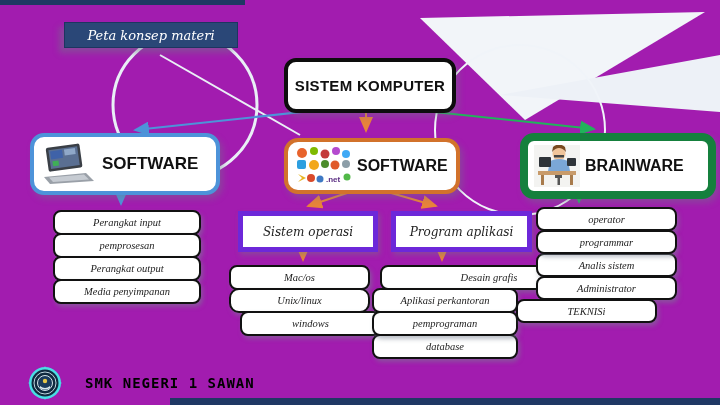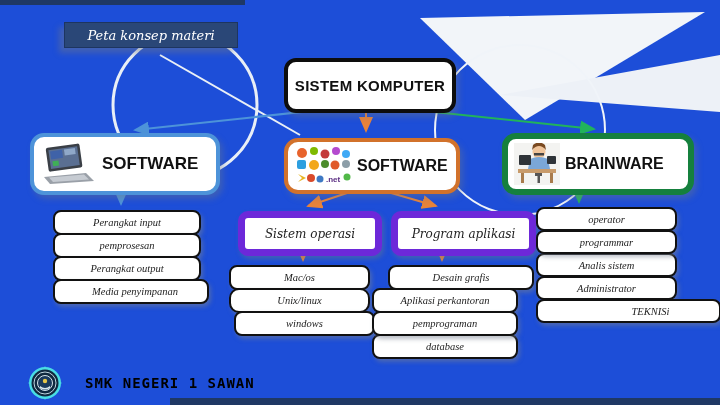--- a/index.html
+++ b/index.html
@@ -1,16 +1,16 @@
 <!DOCTYPE html>
 <html><head>
 <meta charset="utf-8">
 <style>
   html,body{margin:0;padding:0;background:#ffffff;}
-  .slide{position:relative;width:720px;height:405px;background:#1d4ed8;overflow:hidden;
+  .slide{position:relative;width:720px;height:405px;background:#a21caf;overflow:hidden;
          font-family:"Liberation Sans",sans-serif;}
   .abs{position:absolute;}
 
   
   .strip-top{left:0;top:0;width:245px;height:5px;background:#1F3864;}
   .strip-bottom{left:170px;top:398px;width:550px;height:7px;background:#1F3864;}
   .watermark{left:0;top:0;width:720px;height:405px;pointer-events:none;}
 
   
   .banner{left:64px;top:22px;width:172px;height:24px;background:#2A4777;border:1px solid #1D3560;
@@ -25,26 +25,26 @@
   .root span{font-size:15px;font-weight:800;color:#111;letter-spacing:.3px;}
 
   
   .branch{background:#fff;border-radius:14px;display:flex;align-items:center;
           box-shadow:3px 4px 6px rgba(110,120,135,.4);}
   .branch .label{font-weight:800;color:#111;}
   .hw{left:30px;top:133px;width:182px;height:54px;border:4px solid #4D93D9;}
   .hw .label{font-size:17px;margin-left:4px;}
   .sw{left:284px;top:138px;width:168px;height:48px;border:4px solid #D2722B;}
   .sw .label{font-size:16px;margin-left:3px;}
-  .bw{left:502px;top:133px;width:180px;height:50px;border:6px solid #15803d;}
+  .bw{left:520px;top:133px;width:180px;height:50px;border:8px solid #15803d;}
   .bw .label{font-size:16px;margin-left:5px;}
   .branch .icon{flex:0 0 auto;margin-left:6px;display:flex;align-items:center;justify-content:center;}
 
   
-  .group{background:#fff;border:7px solid #6d28d9;border-radius:10px;
+  .group{background:#fff;border:5px solid #6d28d9;border-radius:0;
          display:flex;align-items:center;justify-content:center;
          box-shadow:2px 3px 5px rgba(110,120,135,.45);}
   .group span{font-family:"DejaVu Serif",serif;font-style:italic;font-size:12px;color:#222;}
   .g-os{left:238px;top:211px;width:130px;height:31px;}
   .g-apps{left:377px;top:211px;width:131px;height:31px;margin-left:14px;}
 
   
   .leaf{background:#fff;border:2px solid #111;border-radius:8px;
         display:flex;align-items:center;justify-content:center;
         box-shadow:2px 3px 4px rgba(120,130,145,.5);}
@@ -168,42 +168,42 @@
 
   <div class="abs leaf" style="left:53px;top:210px;width:144px;height:21px;">
     <span>Perangkat input</span>
   </div>
   <div class="abs leaf" style="left:53px;top:233px;width:144px;height:21px;">
     <span>pemprosesan</span>
   </div>
   <div class="abs leaf" style="left:53px;top:256px;width:144px;height:21px;">
     <span>Perangkat output</span>
   </div>
-  <div class="abs leaf" style="left:53px;top:279px;width:144px;height:21px;padding-left:8px;">
+  <div class="abs leaf" style="left:53px;top:279px;width:144px;height:21px;">
     <span>Media penyimpanan</span>
   </div>
 
   <div class="abs group g-os">
     <span>Sistem operasi</span>
   </div>
   <div class="abs group g-apps">
     <span>Program aplikasi</span>
   </div>
 
   <div class="abs leaf" style="left:229px;top:265px;width:137px;height:21px;">
     <span>Mac/os</span>
   </div>
   <div class="abs leaf" style="left:229px;top:288px;width:137px;height:21px;border-radius:10px;">
     <span>Unix/linux</span>
   </div>
-  <div class="abs leaf" style="left:234px;top:311px;width:137px;height:21px;border-radius:8px;">
+  <div class="abs leaf" style="left:240px;top:311px;width:137px;height:21px;border-radius:8px;">
     <span>windows</span>
   </div>
 
-  <div class="abs leaf" style="left:388px;top:265px;width:142px;height:21px;">
+  <div class="abs leaf" style="left:380px;top:265px;width:142px;height:21px;padding-left:36px;">
     <span>Desain grafis</span>
   </div>
   <div class="abs leaf" style="left:372px;top:288px;width:142px;height:21px;">
     <span>Aplikasi perkantoran</span>
   </div>
   <div class="abs leaf" style="left:372px;top:334px;width:142px;height:21px;">
     <span>database</span>
   </div>
   <div class="abs leaf" style="left:372px;top:311px;width:142px;height:21px;">
     <span>pemprograman</span>
@@ -214,21 +214,21 @@
   </div>
   <div class="abs leaf" style="left:536px;top:253px;width:137px;height:20px;">
     <span>Analis sistem</span>
   </div>
   <div class="abs leaf" style="left:536px;top:230px;width:137px;height:20px;">
     <span>programmar</span>
   </div>
   <div class="abs leaf" style="left:536px;top:276px;width:137px;height:20px;">
     <span>Administrator</span>
   </div>
-  <div class="abs leaf" style="left:536px;top:299px;width:137px;height:20px;padding-left:44px;">
+  <div class="abs leaf" style="left:516px;top:299px;width:137px;height:20px;">
     <span>TEKNISi</span>
   </div>
 
   <svg class="abs footer-logo" viewBox="0 0 34 34">
     <circle cx="17" cy="17" r="16" fill="#49DDE4"></circle>
     <g fill="#49DDE4">
       <polygon points="17,0 19,4 15,4"></polygon>
       <polygon points="17,34 19,30 15,30"></polygon>
       <polygon points="0,17 4,15 4,19"></polygon>
       <polygon points="34,17 30,15 30,19"></polygon>

